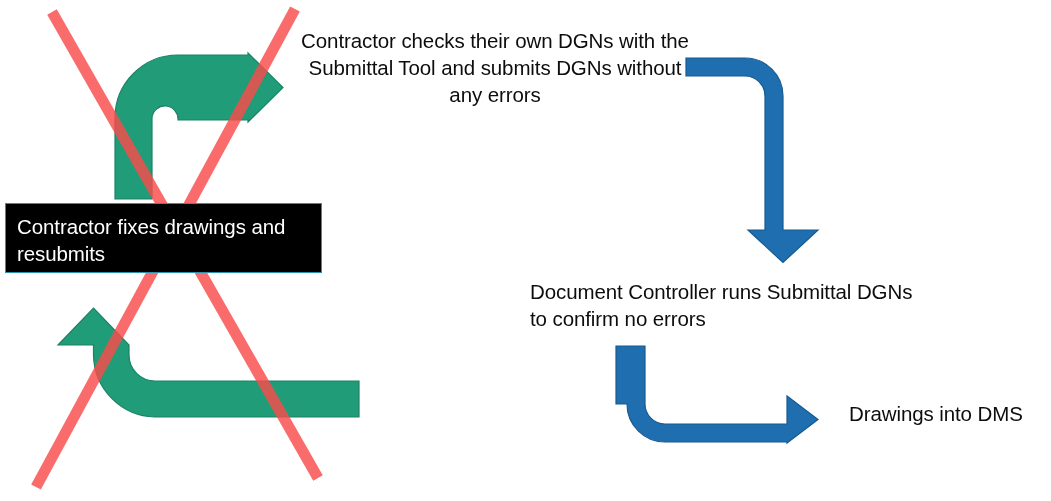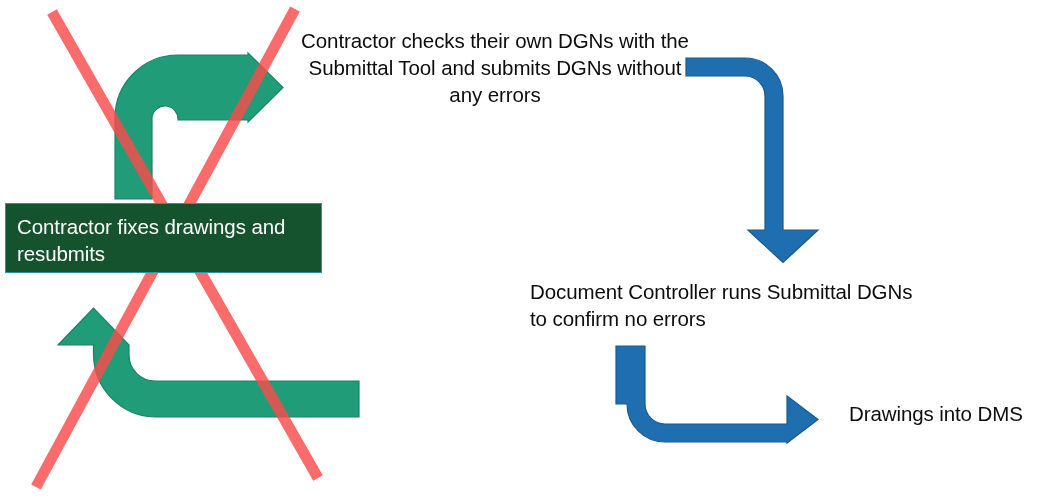--- a/index.html
+++ b/index.html
@@ -47,21 +47,21 @@
     left: 849px;
     top: 400px;
     width: 210px;
   }
   #box-contractor-fixes {
     position: absolute;
     left: 5px;
     top: 203px;
     width: 317px;
     height: 70px;
-    background: #14532d;
+    background: #000000;
     border: 1px solid #2b93b2;
     box-sizing: border-box;
   }
   #box-contractor-fixes .box-label {
     position: absolute;
     left: 11px;
     top: 9px;
     width: 300px;
     font-family: "Liberation Sans", sans-serif;
     font-size: 20.5px;

